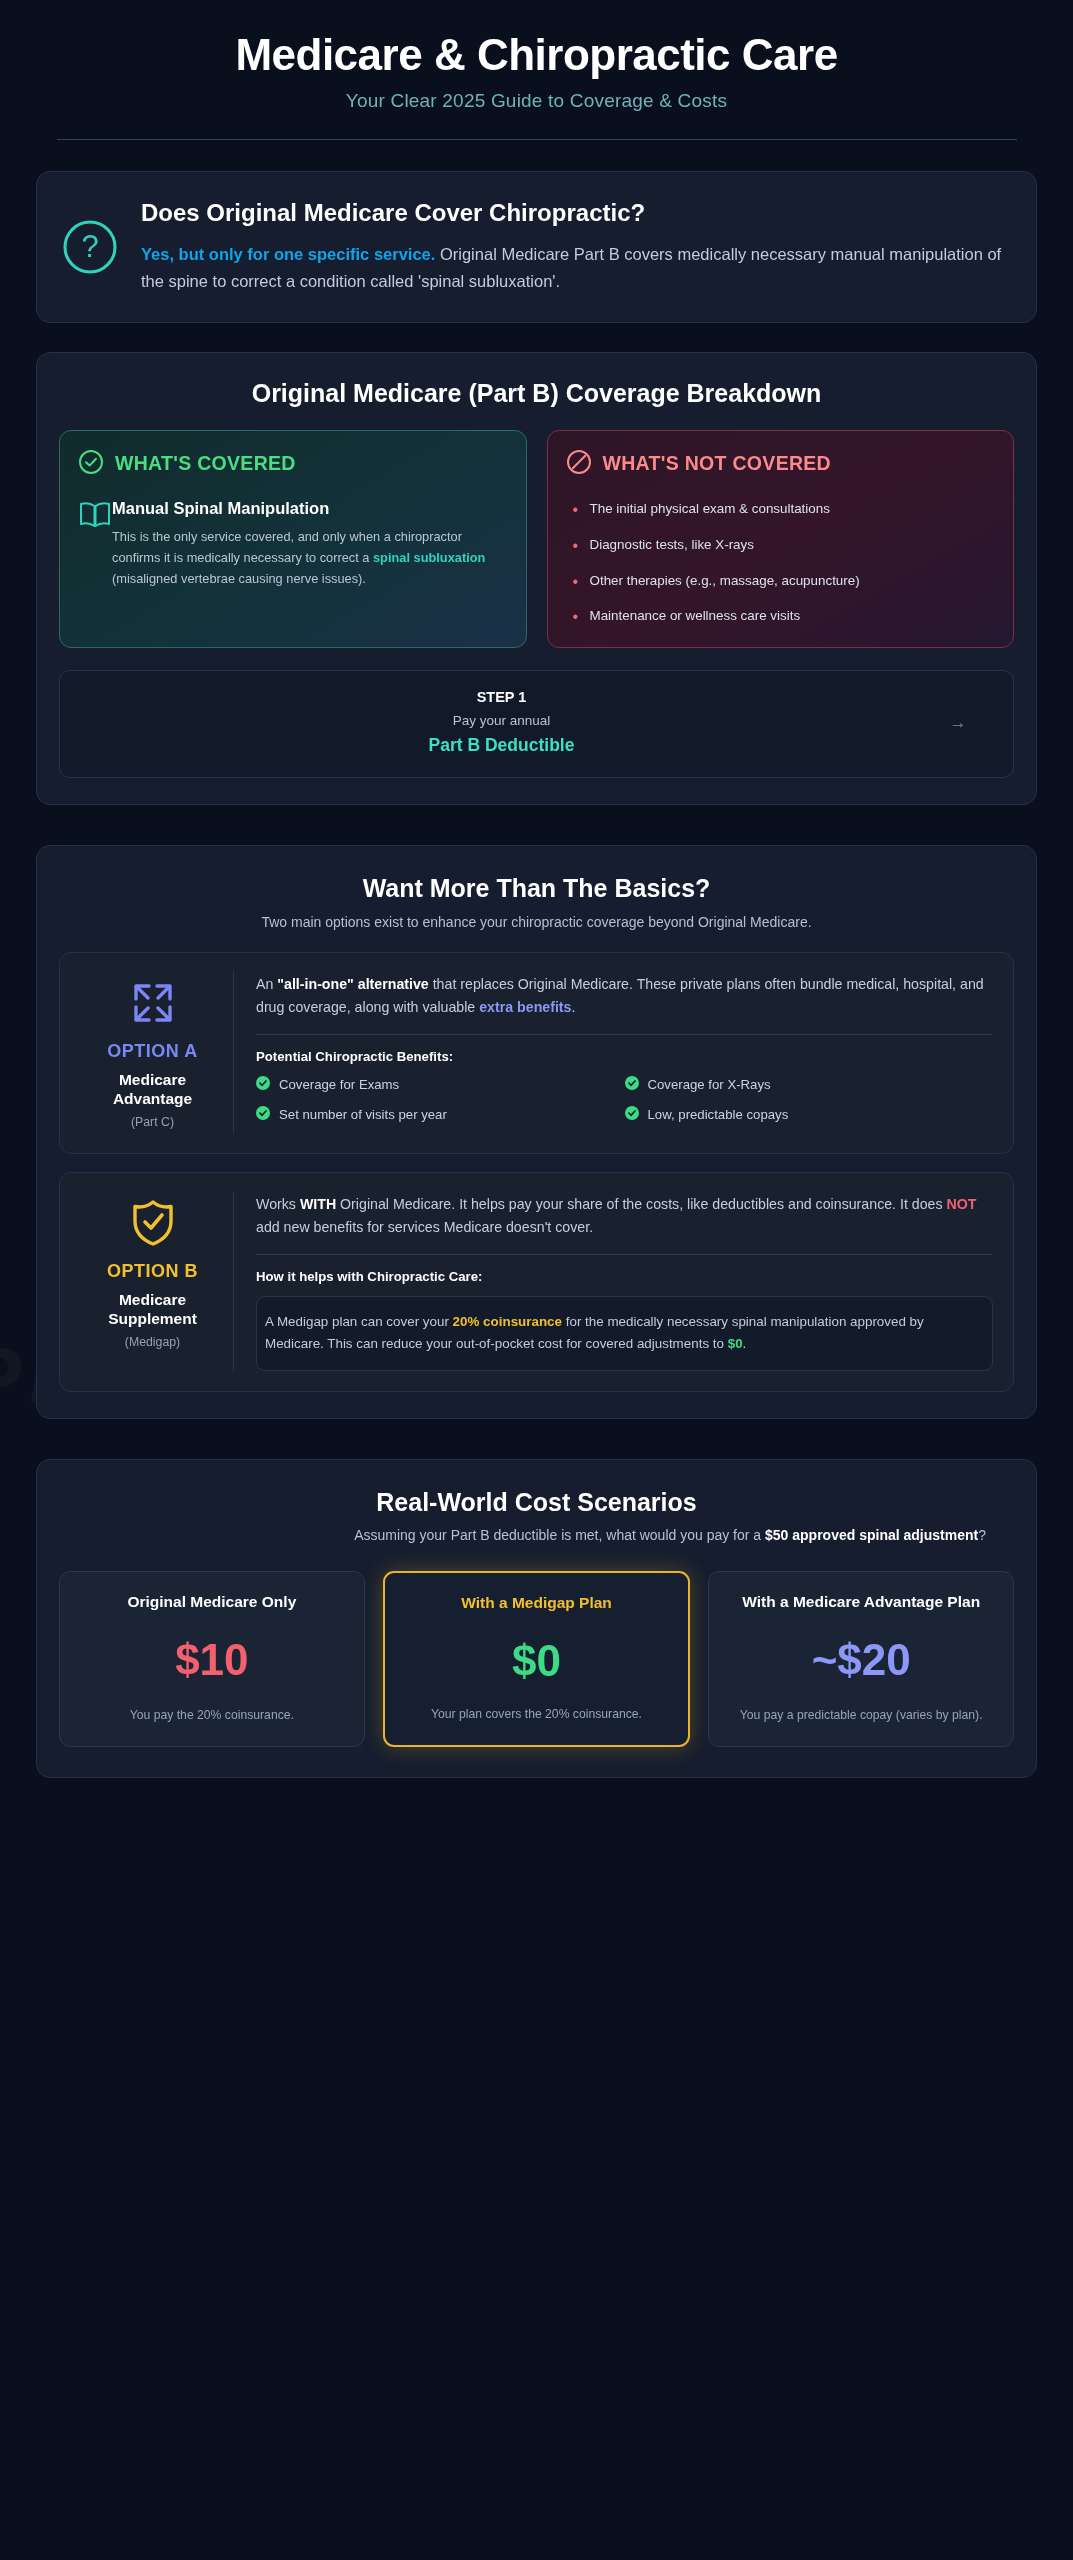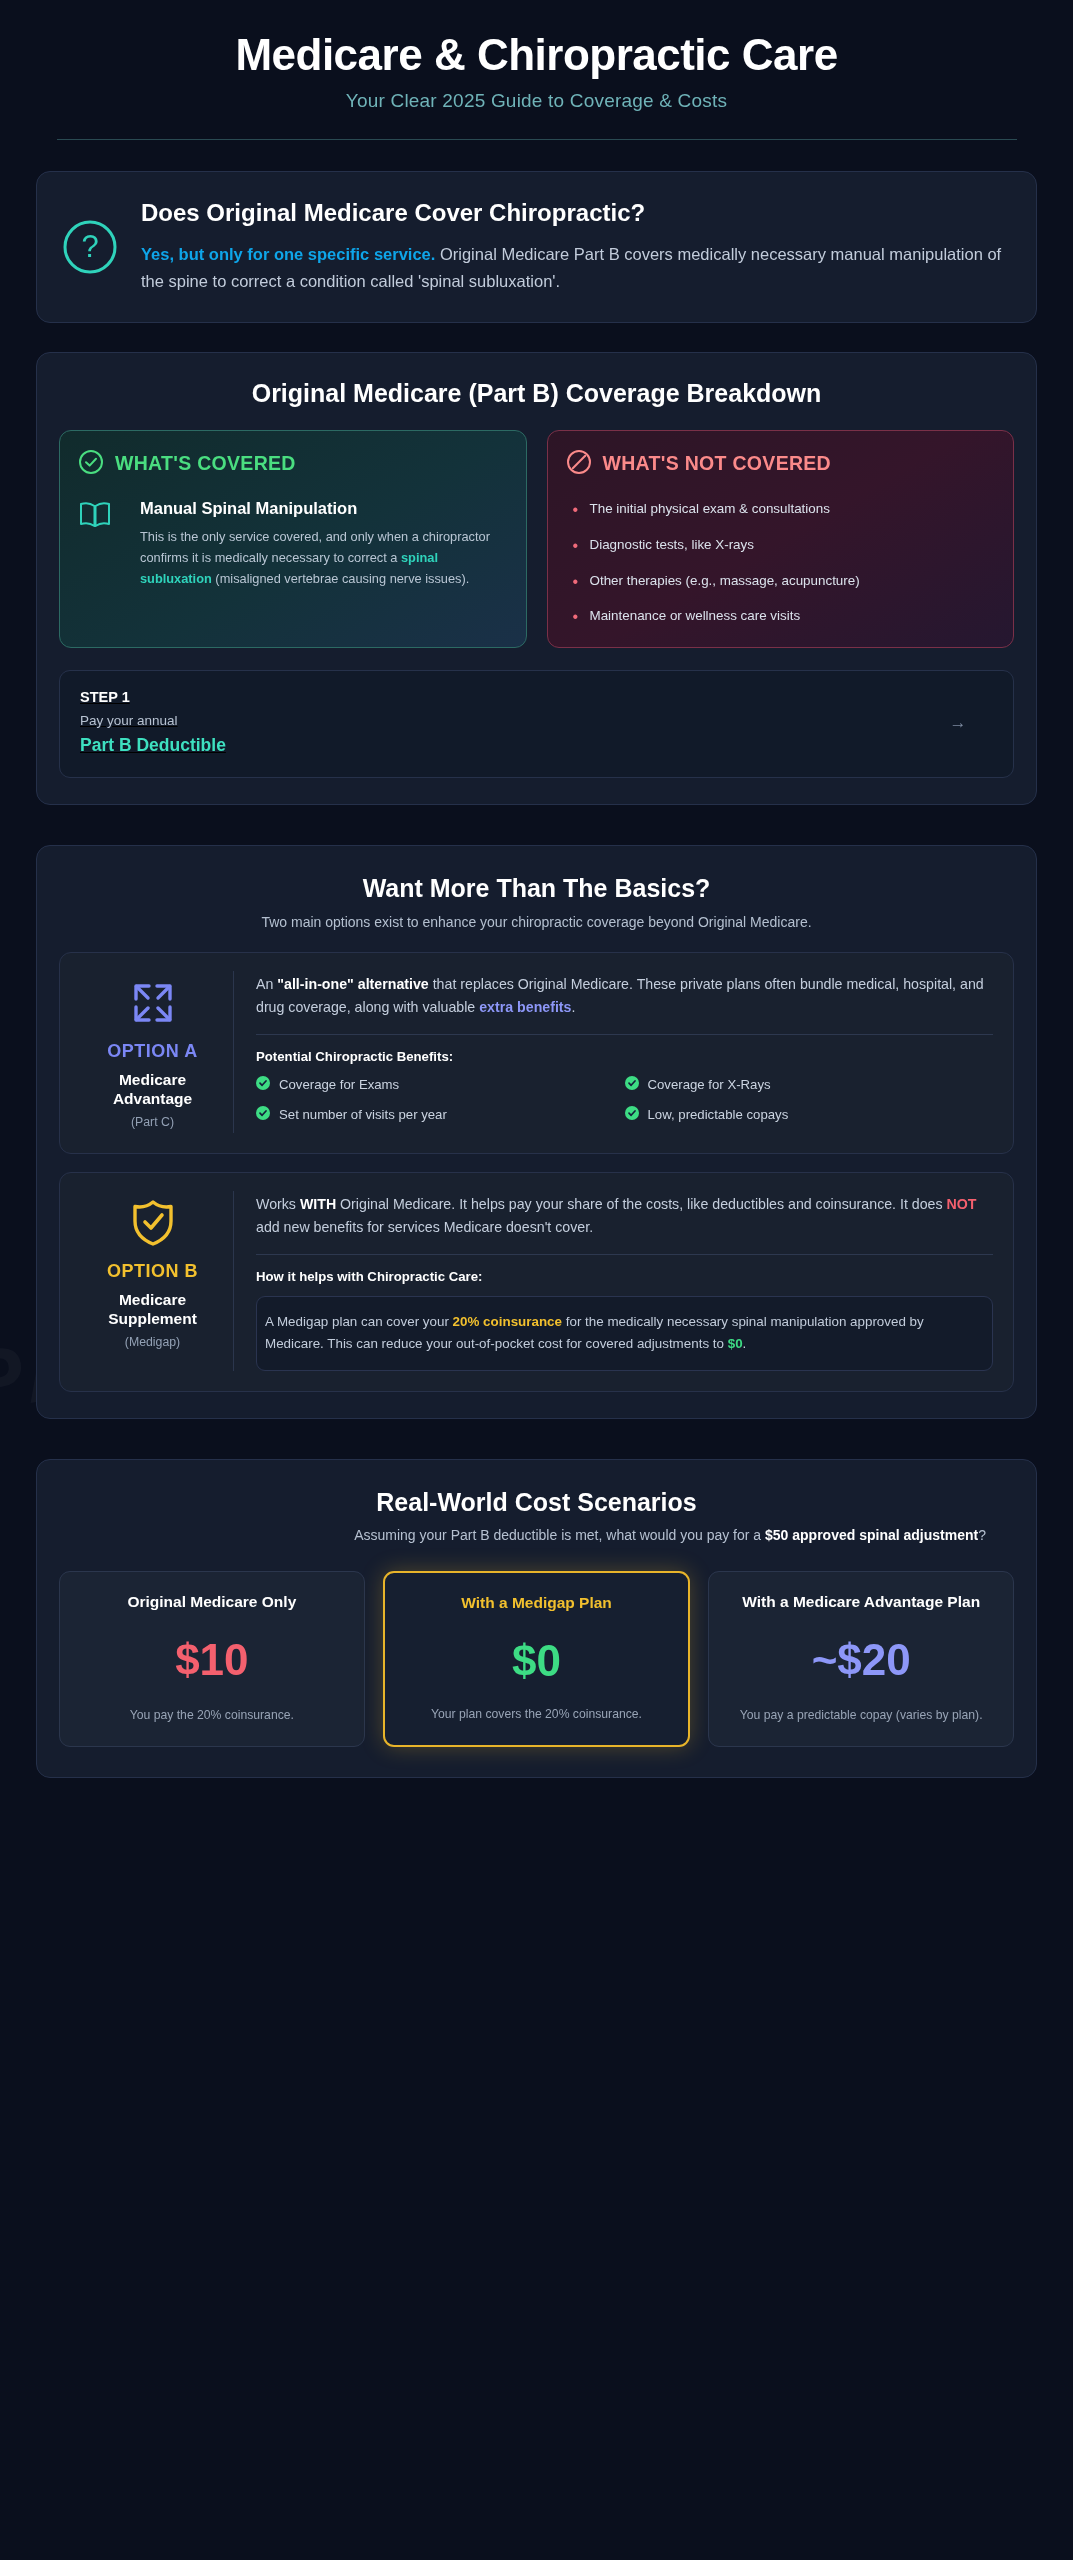--- a/index.html
+++ b/index.html
@@ -113,21 +113,21 @@
   }
   #notcovered {
     background: linear-gradient(150deg,#2d1526 0%, #34152a 50%, #251730 100%);
     border: 1px solid #7a3048;
   }
   .cov-head { display: flex; align-items: center; gap: 11px; }
   .cov-head .label { font-size: 19.5px; font-weight: 700; letter-spacing: 0.3px; line-height:1.2;}
   #covered .cov-head .label { color: #4ade80; }
   #notcovered .cov-head .label { color: #fb8a8a; }
 
-  #cov-item { display: flex; gap: 28px; margin-top: 19px; }
+  #cov-item { display: flex; gap: 0; margin-top: 19px; }
   #cov-item .ci-icon { flex: 0 0 34px; padding-top: 2px; }
   #cov-item .ci-body { flex: 1 1 auto; }
   #cov-item-title {
     color: #ffffff;
     font-size: 16.5px;
     font-weight: 700;
     line-height: 1.28;
   }
   #cov-item-desc {
     margin-top: 8px;
@@ -165,21 +165,21 @@
     padding: 18px 20px 21px 20px;
   }
   #costs-title {
     color: #ffffff;
     font-size: 16.5px;
     font-weight: 700;
     text-align: center;
     margin-bottom: 14px;
   }
   #steps { display: flex; align-items: center; justify-content: center; }
-  .step { flex: 1 1 0; text-align: left; text-decoration: underline; }
+  .step { flex: 1 1 0; text-align: center; }
   .step .s-num { color: #ffffff; font-size: 14.5px; font-weight: 700; }
   .step .s-do  { color: #b8c3d2; font-size: 13.5px; margin-top: 8px; }
   .step .s-do b { color: #ffffff; }
   .step .s-hl  { color: #3ee0c0; font-size: 17.5px; font-weight: 700; margin-top: 7px; }
   #step-arrow { flex: 0 0 70px; text-align: center; color: #7d8aa0; font-size: 17px; }
 
   
   #options { margin-top: 40px; padding: 28px 22px 26px 22px; }
   #options-title { color: #ffffff; font-size: 25px; font-weight: 700; text-align: center; }
   #options-sub {

